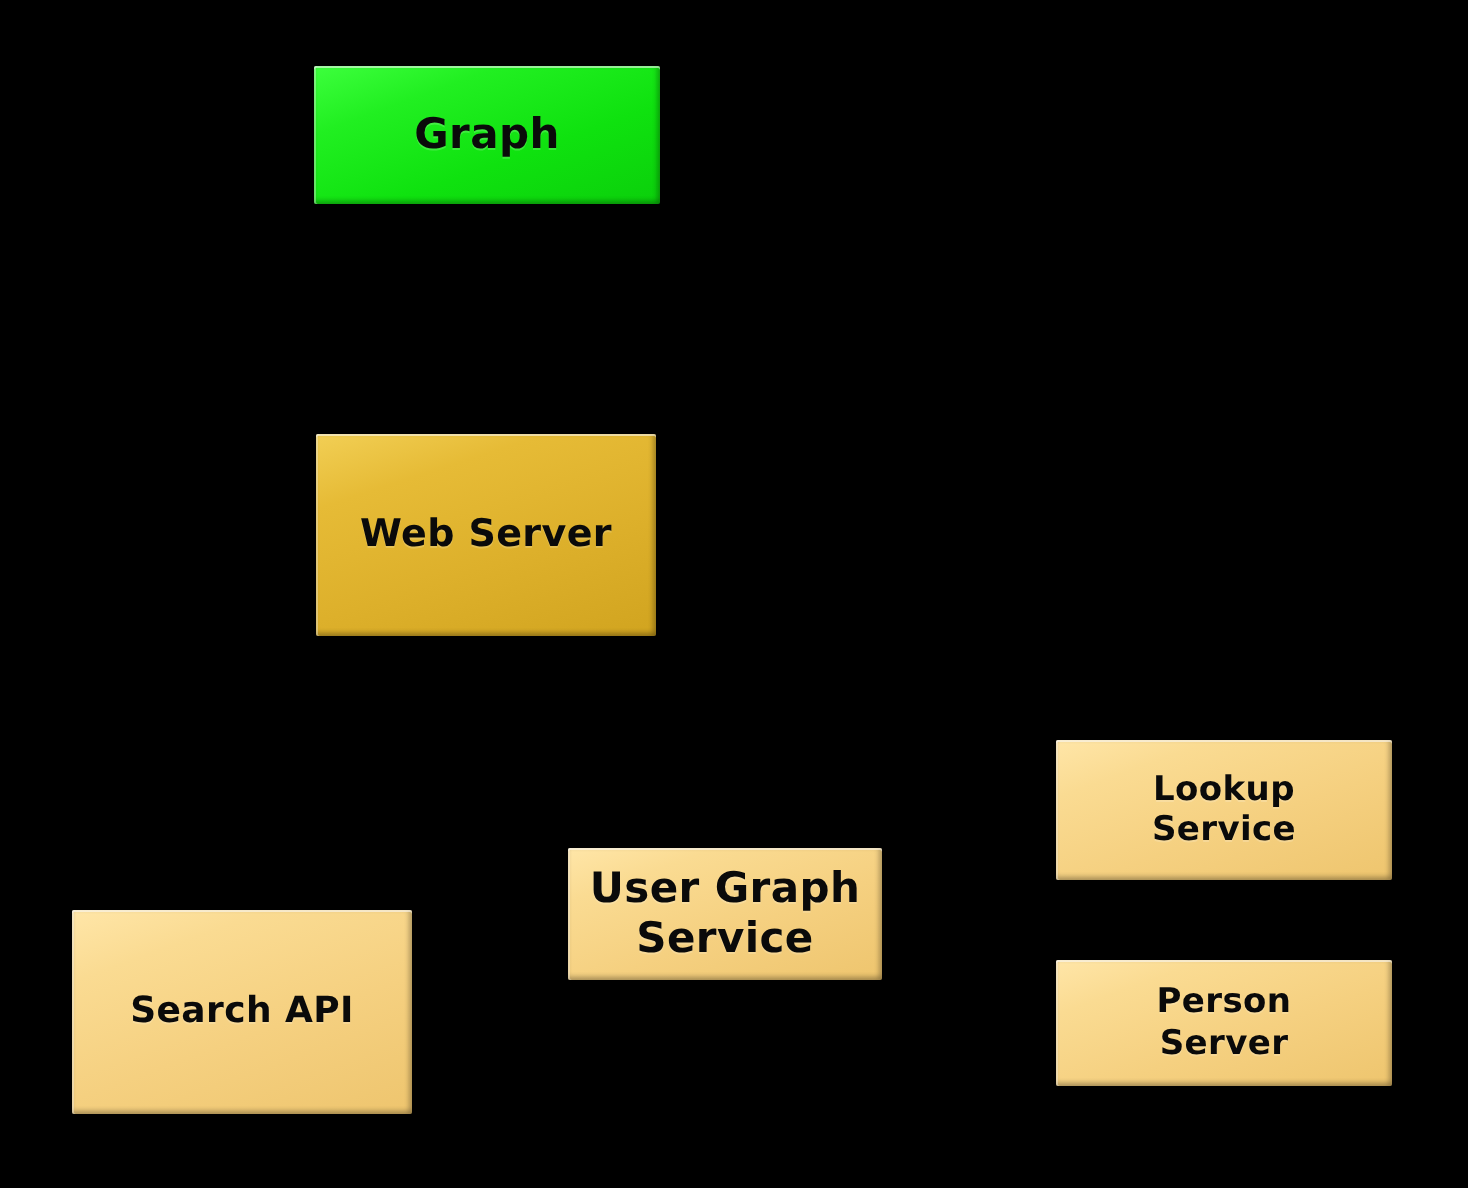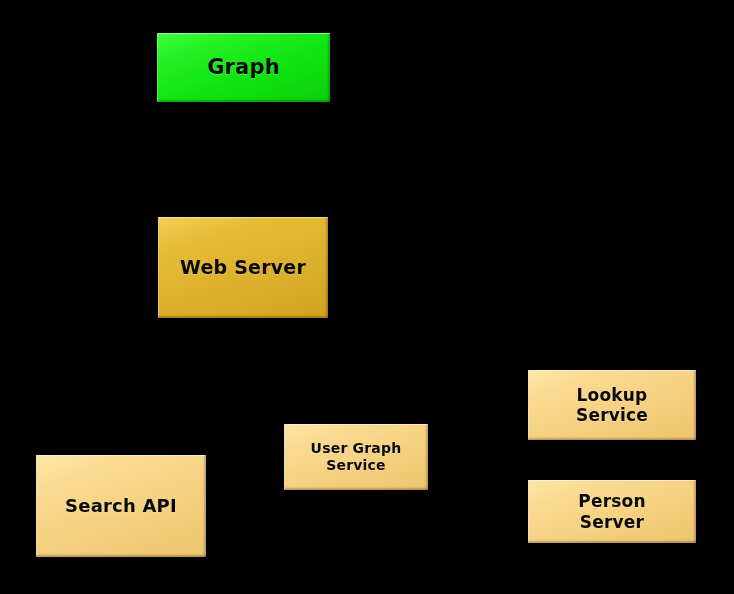--- a/index.html
+++ b/index.html
@@ -75,18 +75,18 @@
   }
 </style>
 </head>
 <body>
 
 <div id="canvas">
     <div class="node n-green" style="left: 157px; top: 33px; width: 173px; height: 69px; font-size: 21px;"><span class="label">Graph</span></div>
     <div class="node n-gold" style="left: 158px; top: 217px; width: 170px; height: 101px; font-size: 19px;"><span class="label">Web Server</span></div>
     <div class="node n-tan" style="left: 528px; top: 370px; width: 168px; height: 70px; font-size: 17px;"><span class="label">Lookup
 Service</span></div>
-    <div class="node n-tan" style="left: 284px; top: 424px; width: 144px; height: 66px; font-size: 14px;"><span class="label">User Graph
+    <div class="node n-tan" style="left: 284px; top: 424px; width: 157px; height: 66px; font-size: 21px;"><span class="label">User Graph
 Service</span></div>
     <div class="node n-tan" style="left: 36px; top: 455px; width: 170px; height: 102px; font-size: 18px;"><span class="label">Search API</span></div>
     <div class="node n-tan" style="left: 528px; top: 480px; width: 168px; height: 63px; font-size: 17px;"><span class="label">Person
 Server</span></div>
   </div>
 
 </body></html>

